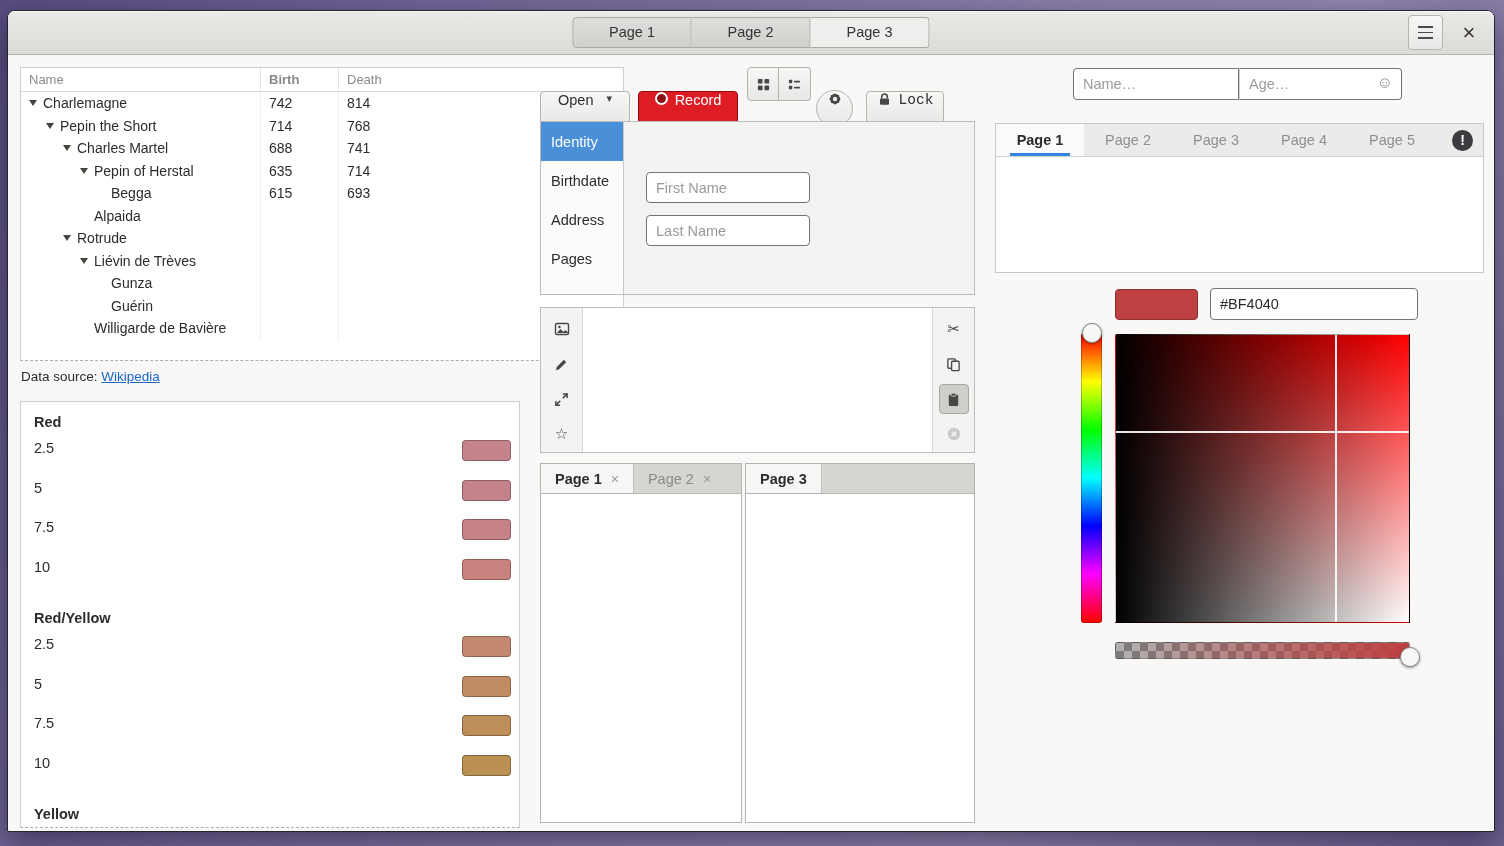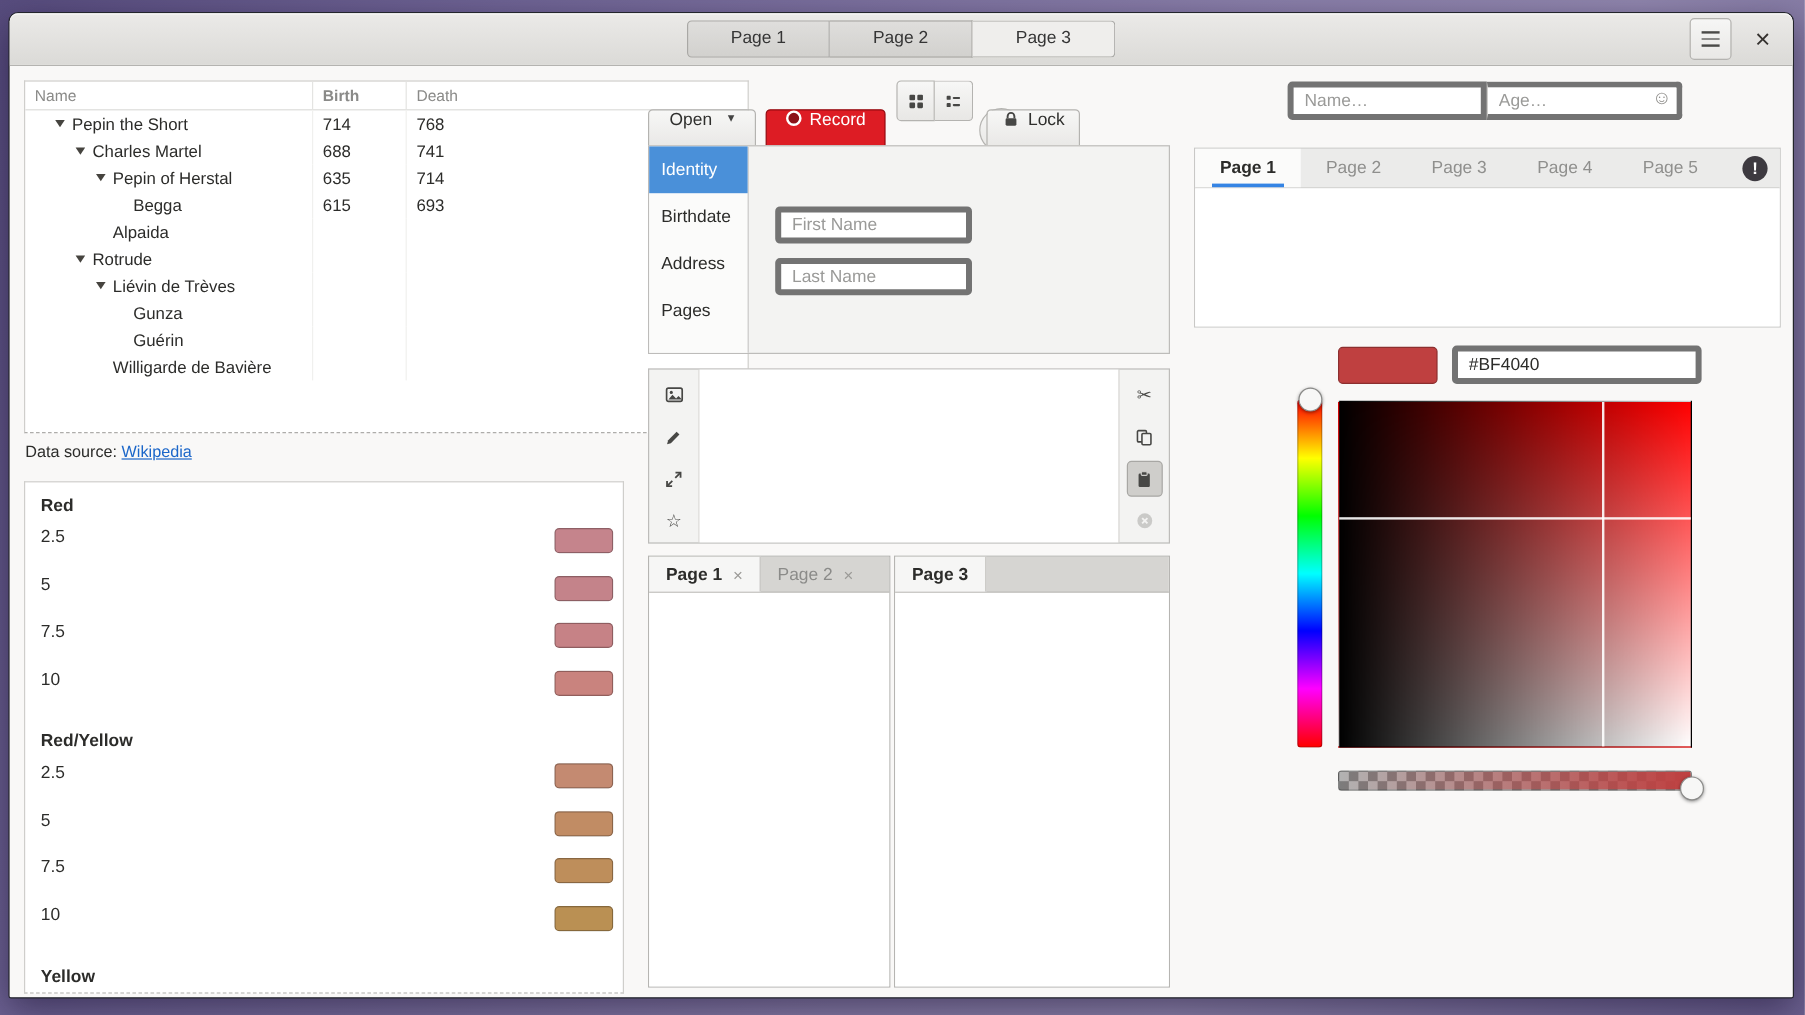--- a/index.html
+++ b/index.html
@@ -70,28 +70,28 @@
 
   .open-btn { left:532px; top:12px; width:90px; }
   .record-btn { left:630px; top:12px; width:100px; background:var(--record-red); border-color:#94090f; color:#fff; }
   .record-dot { width:13px; height:13px; border-radius:50%; background:#8c1118; border:2px solid #fff; }
   .view-toggle { position:absolute; left:739px; top:12px; display:flex; }
   .vt-btn { width:32px; height:34px; background:linear-gradient(to bottom,#f7f7f6,#e8e7e5);
     border:1px solid #b4b3b0; display:flex; align-items:center; justify-content:center; }
   .vt-btn:first-child { border-radius:4px 0 0 4px; }
   .vt-btn:last-child { border-left:none; border-radius:0 4px 4px 0; }
   .gear-btn { left:808px; top:11px; width:37px; height:37px; border-radius:50%; }
-  .lock-btn { left:814px; top:12px; width:78px; }
+  .lock-btn { left:858px; top:12px; width:78px;font-family:Liberation Mono, monospace; }
 
   
   .identity-panel { left:532px; top:66px; width:435px; height:174px; background:#f3f3f2; border:1px solid #bdbcba; }
   .id-sidebar { position:absolute; left:0; top:0; bottom:0; width:83px; background:#fbfbfa; border-right:1px solid #c9c8c6; }
   .id-item { height:39px; display:flex; align-items:center; padding-left:10px; font-size:14.5px; }
   .id-item.selected { background:var(--selection); color:#fff; }
-  .gtk-entry { position:absolute; border:5px solid #737373; border-radius:4px; background:#fff;
+  .gtk-entry { position:absolute; border:1px solid #737373; border-radius:4px; background:#fff;
     padding:0 9px; font-family:"Liberation Sans",sans-serif; font-size:14.5px; color:#2c2c2a; outline:none; }
   .gtk-entry::placeholder { color:#9a9a98; }
   .fn-entry { left:105px; top:50px; width:164px; height:31px; }
   .ln-entry { left:105px; top:93px; width:164px; height:31px; }
 
   
   .editor-panel { left:532px; top:252px; width:435px; height:146px; background:#f3f3f2; border:1px solid #bdbcba; }
   .ed-strip { position:absolute; top:0; bottom:0; width:42px; display:flex; flex-direction:column;
     align-items:center; padding-top:6px; gap:5px; }
   .ed-left { left:0; border-right:1px solid #d9d8d5; }
@@ -185,20 +185,28 @@
 
     <div class="content">
 
       <div class="panel tree-panel dashed-bottom">
         <div class="tree-header">
           <div class="th th-name">Name</div>
           <div class="th th-birth">Birth</div>
           <div class="th th-death">Death</div>
         </div>
         <div class="tree-body">
+            <div class="tree-row">
+              <div class="cell cell-name" style="padding-left: 8px;">
+                <span class="expander open"></span>
+                <span>Charlemagne</span>
+              </div>
+              <div class="cell cell-birth">742</div>
+              <div class="cell cell-death">814</div>
+            </div>
             <div class="tree-row">
               <div class="cell cell-name" style="padding-left: 25px;">
                 <span class="expander open"></span>
                 <span>Pepin the Short</span>
               </div>
               <div class="cell cell-birth">714</div>
               <div class="cell cell-death">768</div>
             </div>
             <div class="tree-row">
               <div class="cell cell-name" style="padding-left: 42px;">

